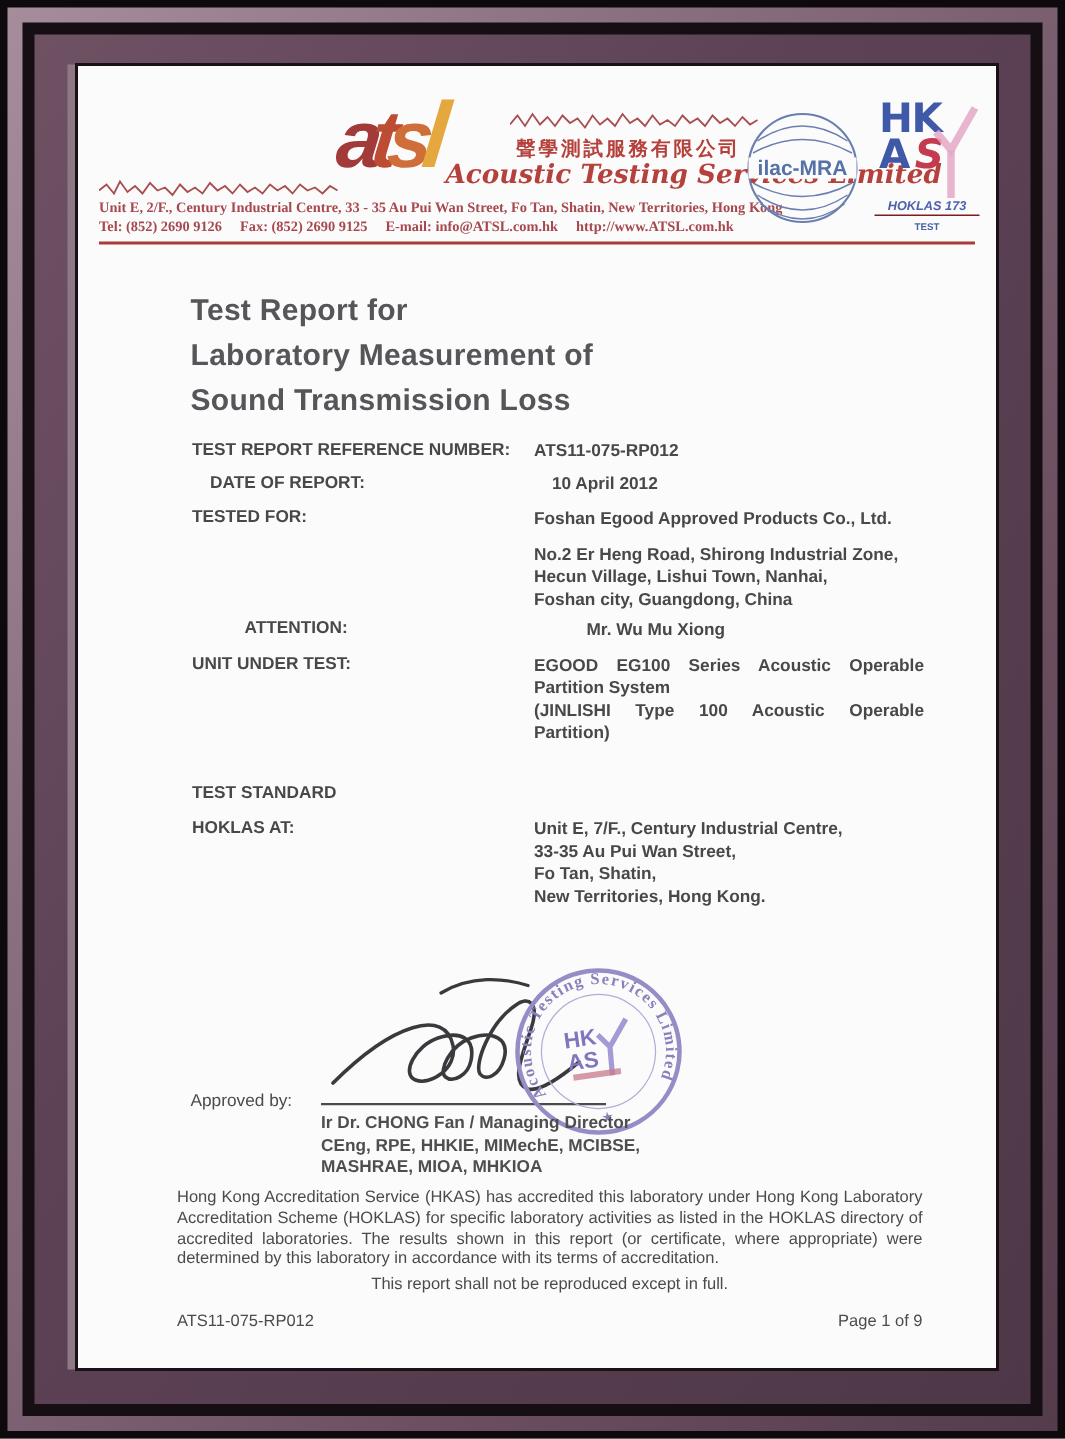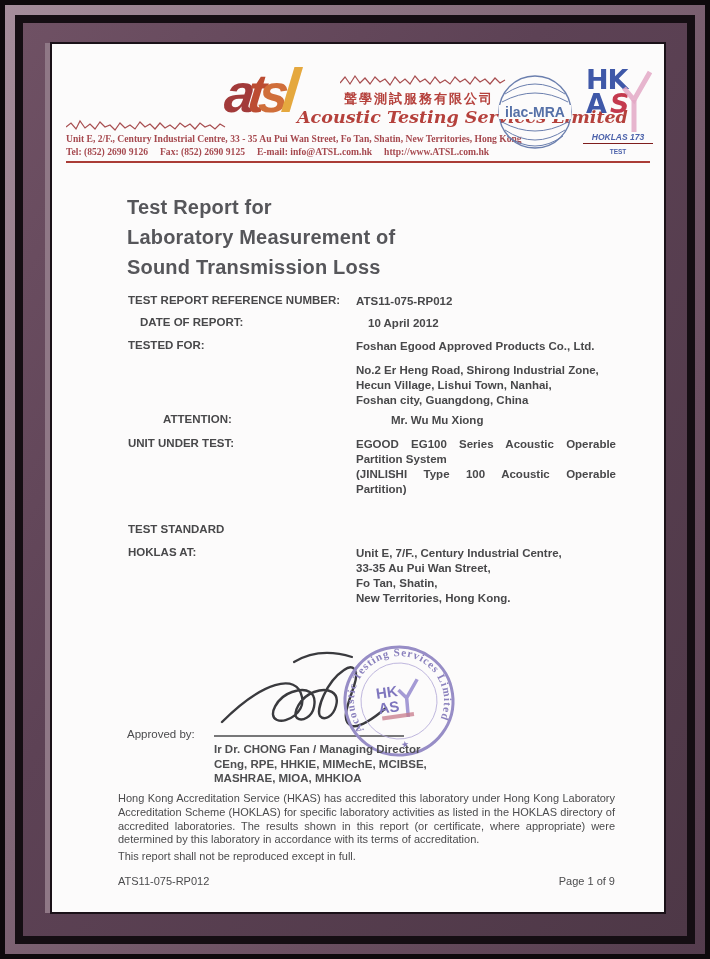--- a/index.html
+++ b/index.html
@@ -60,21 +60,21 @@
   .frow .val p{margin:0;white-space:normal;text-align:justify;}
   
   .sig-svg{left:150px;top:598px;}
   .stamp{left:288px;top:598px;transform:rotate(-8deg);}
   .approved{left:75px;top:684px;font-size:11.5px;color:#4b4b4d;}
   .nameblock{left:162px;top:698px;font-size:11.5px;font-weight:bold;color:#4e4e50;
     line-height:14.5px;white-space:pre-line;}
   
   .accred{left:66px;top:748px;width:497px;font-size:11px;line-height:13.8px;
     text-align:justify;color:#4b4b4d;}
-  .norepro{left:66px;top:806px;width:497px;font-size:11px;color:#4b4b4d;}
+  .norepro{left:66px;top:806px;width:497px;font-size:11px;color:#4b4b4d;text-align:center;}
   .pagerow{left:66px;top:831px;width:497px;display:flex;justify-content:space-between;
     font-size:11px;color:#4b4b4d;}
 </style>
 </head>
 <body>
 
 <div class="frame-l1"></div>
 <div class="frame-l2"></div>
 <div class="frame-l3"></div>
 <div class="frame-l4"></div>

